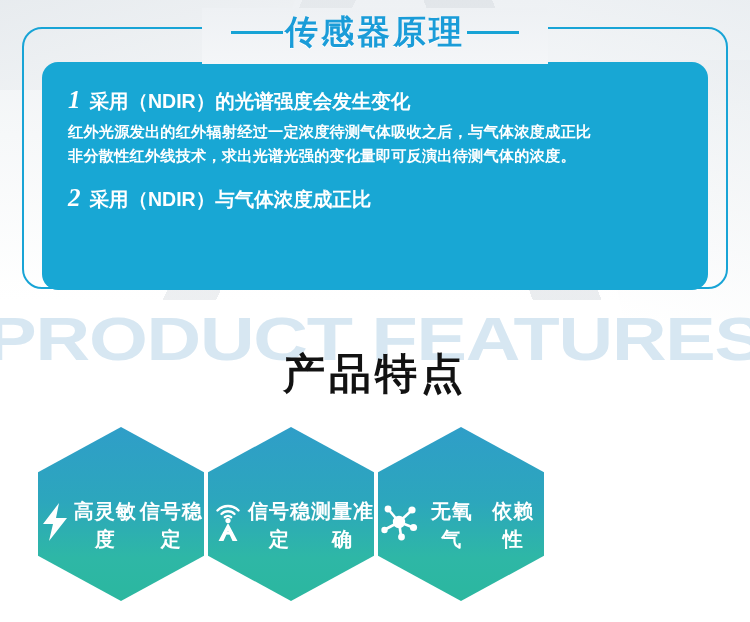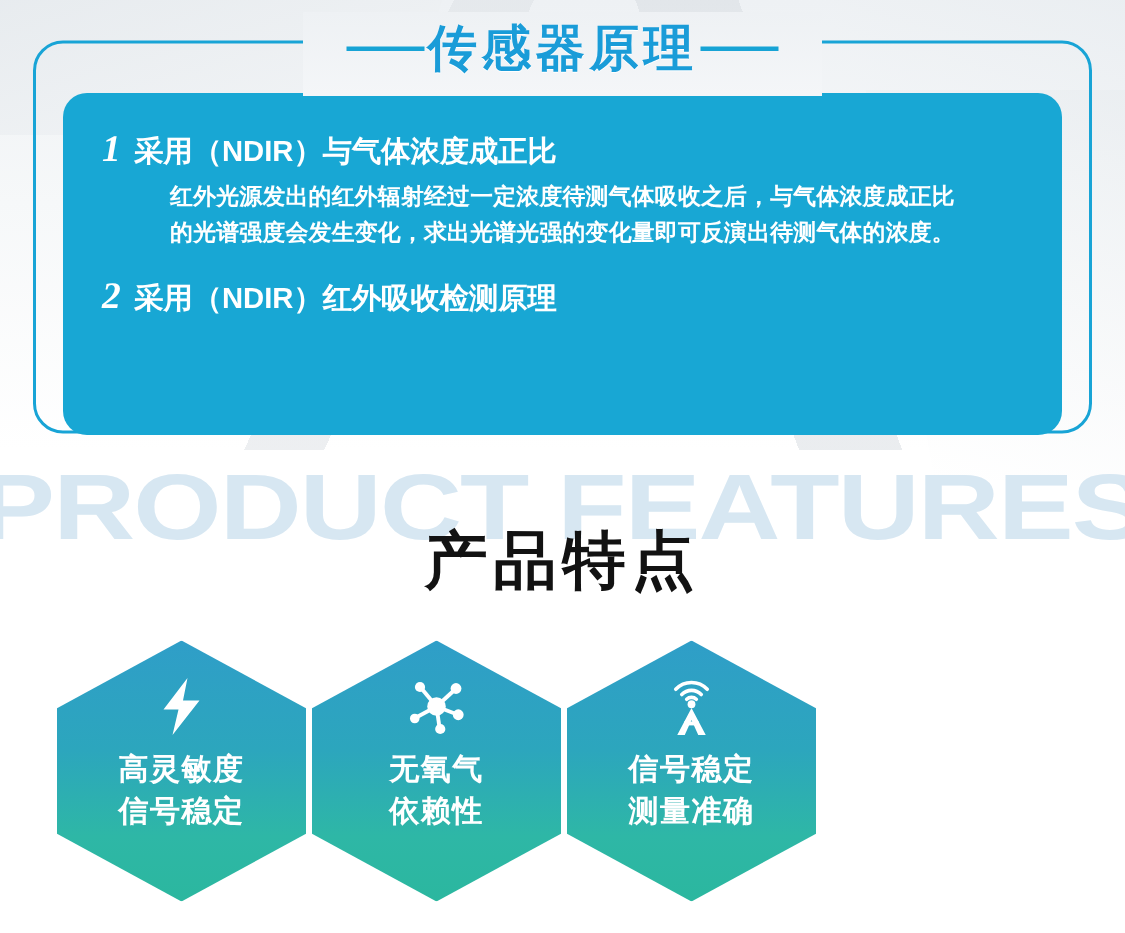--- a/index.html
+++ b/index.html
@@ -80,21 +80,20 @@
   }
   .item-num{
     font-size:25px; font-weight:bold; font-style:italic;
     font-family:"Liberation Serif","DejaVu Serif",serif;
     line-height:28px;
   }
   .item-body{
     font-size:15.2px; line-height:24px; font-weight:bold;
     margin-top:5px; white-space:nowrap;
     letter-spacing:.2px;
-    text-align:center;
   }
   .item-body sub{ font-size:10px; vertical-align:baseline; position:relative; top:3px; }
   .item-2{ margin-top:16px; }
 
   
   .watermark{
     position:absolute; left:0; top:302px; width:750px;
     text-align:center;
     font-size:62px; font-weight:bold;
     color:#d7e7f2;
@@ -115,21 +114,21 @@
   
   .hex-row{
     position:absolute; left:38px; top:427px; width:676px; height:174px;
     display:flex; gap:4px;
   }
   .hex{
     position:relative;
     width:166px; height:174px;
     clip-path:polygon(50% 0%, 100% 26%, 100% 74%, 50% 100%, 0% 74%, 0% 26%);
     background:linear-gradient(180deg,#2f9ec8 0%, #2ca6bd 42%, #2eb7a6 75%, #2bb79f 100%);
-    display:flex; flex-direction:column; align-items:center;
+    display:flex; align-items:center;
     padding-top:22px;
     color:#ffffff;
   }
   .hex-icon{
     width:44px; height:44px;
     display:flex; align-items:center; justify-content:center;
     margin-bottom:6px;
   }
   .hex-icon svg{ display:block; }
   .hex-label{
@@ -153,48 +152,65 @@
   <span class="title-dash"></span>
   <span class="section-title">传感器原理</span>
   <span class="title-dash"></span>
 </div>
 
 <div class="card">
 
   <div class="item-1">
     <div class="item-head">
       <span class="item-num">1</span>
-      <span>采用（NDIR）与气体浓度成正比</span>
+      <span>采用（NDIR）的光谱强度会发生变化</span>
     </div>
     <div class="item-body">红外光源发出的红外辐射经过一定浓度待测气体吸收之后，与气体浓度成正比</div>
-    <div class="item-body" style="margin-top:0">的光谱强度会发生变化，求出光谱光强的变化量即可反演出待测气体的浓度。</div>
+    <div class="item-body" style="margin-top:0">非分散性红外线技术，求出光谱光强的变化量即可反演出待测气体的浓度。</div>
   </div>
 
   <div class="item-2">
     <div class="item-head">
       <span class="item-num">2</span>
-      <span>采用（NDIR）红外吸收检测原理</span>
+      <span>采用（NDIR）与气体浓度成正比</span>
     </div>
   </div>
 
 </div>
 
 <div class="watermark">PRODUCT FEATURES</div>
 <div class="features-title">产品特点</div>
 
 <div class="hex-row">
 
   <div class="hex">
     <div class="hex-icon">
       <svg width="34" height="40" viewBox="0 0 34 40">
         <path d="M21 1 L5 22 L15 22 L11 39 L29 16 L18 16 Z" fill="#ffffff"></path>
       </svg>
     </div>
     <div class="hex-label">高灵敏度</div>
     <div class="hex-label">信号稳定</div>
+  </div>
+
+  <div class="hex">
+    <div class="hex-icon">
+      <svg width="40" height="42" viewBox="0 0 40 42">
+        <g stroke="#ffffff" fill="none" stroke-linecap="round">
+          <path d="M13.5 13 A9 9 0 0 1 26.5 13" stroke-width="2.4"></path>
+          <path d="M9.5 9.5 A14.5 14.5 0 0 1 30.5 9.5" stroke-width="2.4"></path>
+          <path d="M16.8 16.2 A4.6 4.6 0 0 1 23.2 16.2" stroke-width="2.4"></path>
+        </g>
+        <circle cx="20" cy="19.5" r="2.6" fill="#ffffff"></circle>
+        <path d="M20 22 L29.5 40 L24.5 40 L20 30 L15.5 40 L10.5 40 Z" fill="#ffffff"></path>
+        <rect x="15" y="31" width="10" height="2.6" fill="#ffffff"></rect>
+      </svg>
+    </div>
+    <div class="hex-label">信号稳定</div>
+    <div class="hex-label">测量准确</div>
   </div>
 
   <div class="hex">
     <div class="hex-icon">
       <svg width="42" height="40" viewBox="0 0 42 40">
         <g stroke="#ffffff" stroke-width="2.6" fill="none">
           <line x1="21" y1="20" x2="11" y2="8"></line>
           <line x1="21" y1="20" x2="33" y2="9"></line>
           <line x1="21" y1="20" x2="8" y2="27"></line>
           <line x1="21" y1="20" x2="34" y2="25"></line>
@@ -205,31 +221,14 @@
         <circle cx="34" cy="8" r="3.6" fill="#ffffff"></circle>
         <circle cx="6.5" cy="28" r="3.2" fill="#ffffff"></circle>
         <circle cx="35.5" cy="25.5" r="3.6" fill="#ffffff"></circle>
         <circle cx="23.5" cy="35" r="3.4" fill="#ffffff"></circle>
       </svg>
     </div>
     <div class="hex-label">无氧气</div>
     <div class="hex-label">依赖性</div>
   </div>
 
-  <div class="hex">
-    <div class="hex-icon">
-      <svg width="40" height="42" viewBox="0 0 40 42">
-        <g stroke="#ffffff" fill="none" stroke-linecap="round">
-          <path d="M13.5 13 A9 9 0 0 1 26.5 13" stroke-width="2.4"></path>
-          <path d="M9.5 9.5 A14.5 14.5 0 0 1 30.5 9.5" stroke-width="2.4"></path>
-          <path d="M16.8 16.2 A4.6 4.6 0 0 1 23.2 16.2" stroke-width="2.4"></path>
-        </g>
-        <circle cx="20" cy="19.5" r="2.6" fill="#ffffff"></circle>
-        <path d="M20 22 L29.5 40 L24.5 40 L20 30 L15.5 40 L10.5 40 Z" fill="#ffffff"></path>
-        <rect x="15" y="31" width="10" height="2.6" fill="#ffffff"></rect>
-      </svg>
-    </div>
-    <div class="hex-label">信号稳定</div>
-    <div class="hex-label">测量准确</div>
-  </div>
-
 
 </div>
 
 </body></html>

